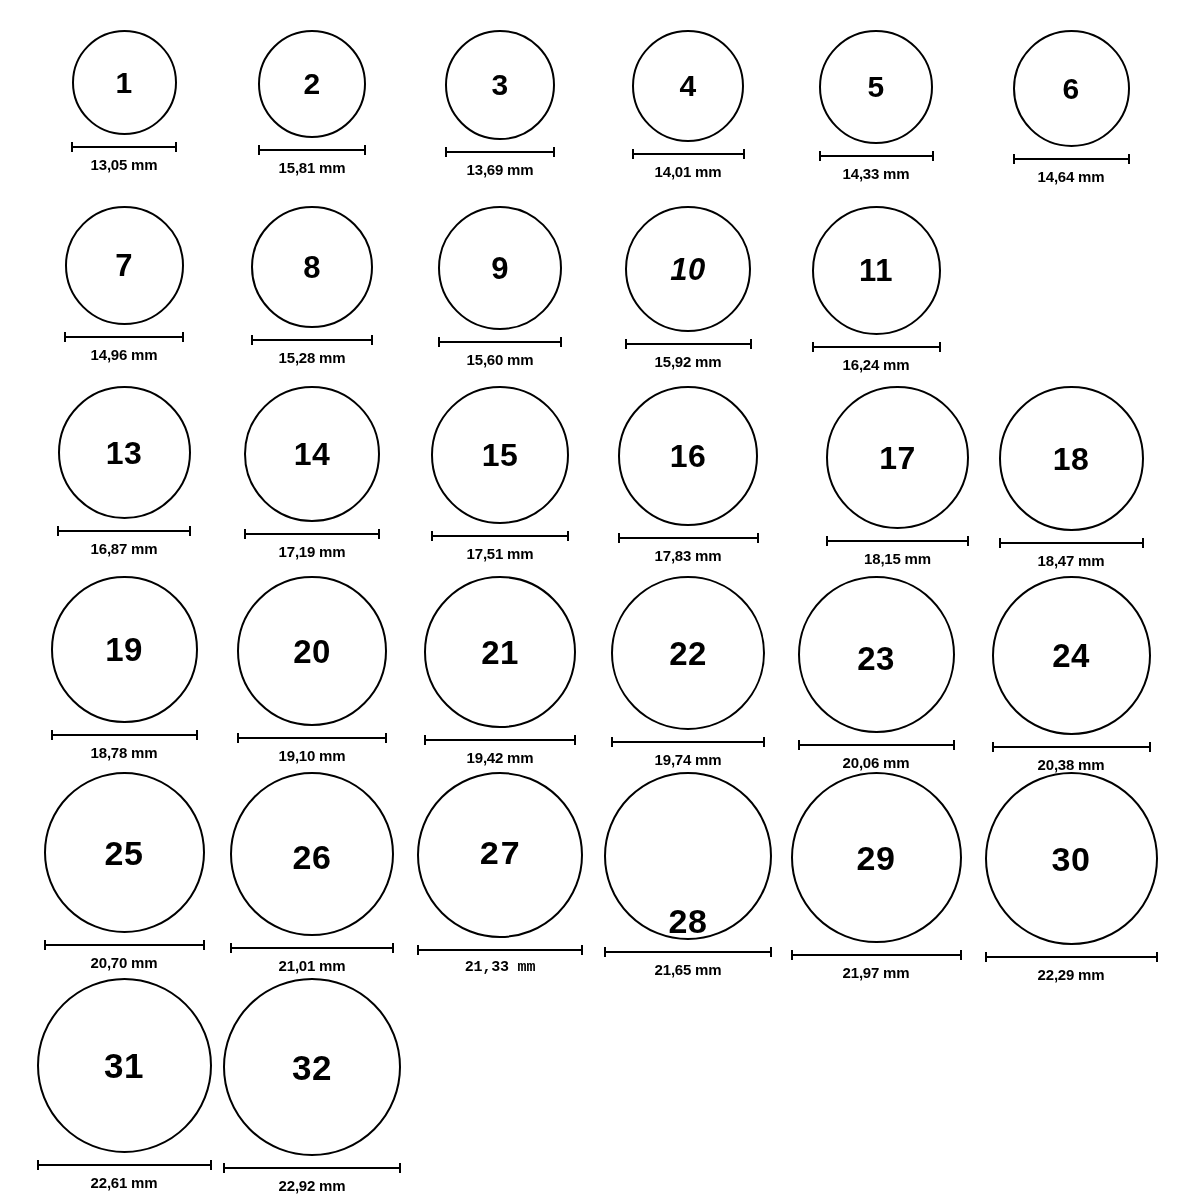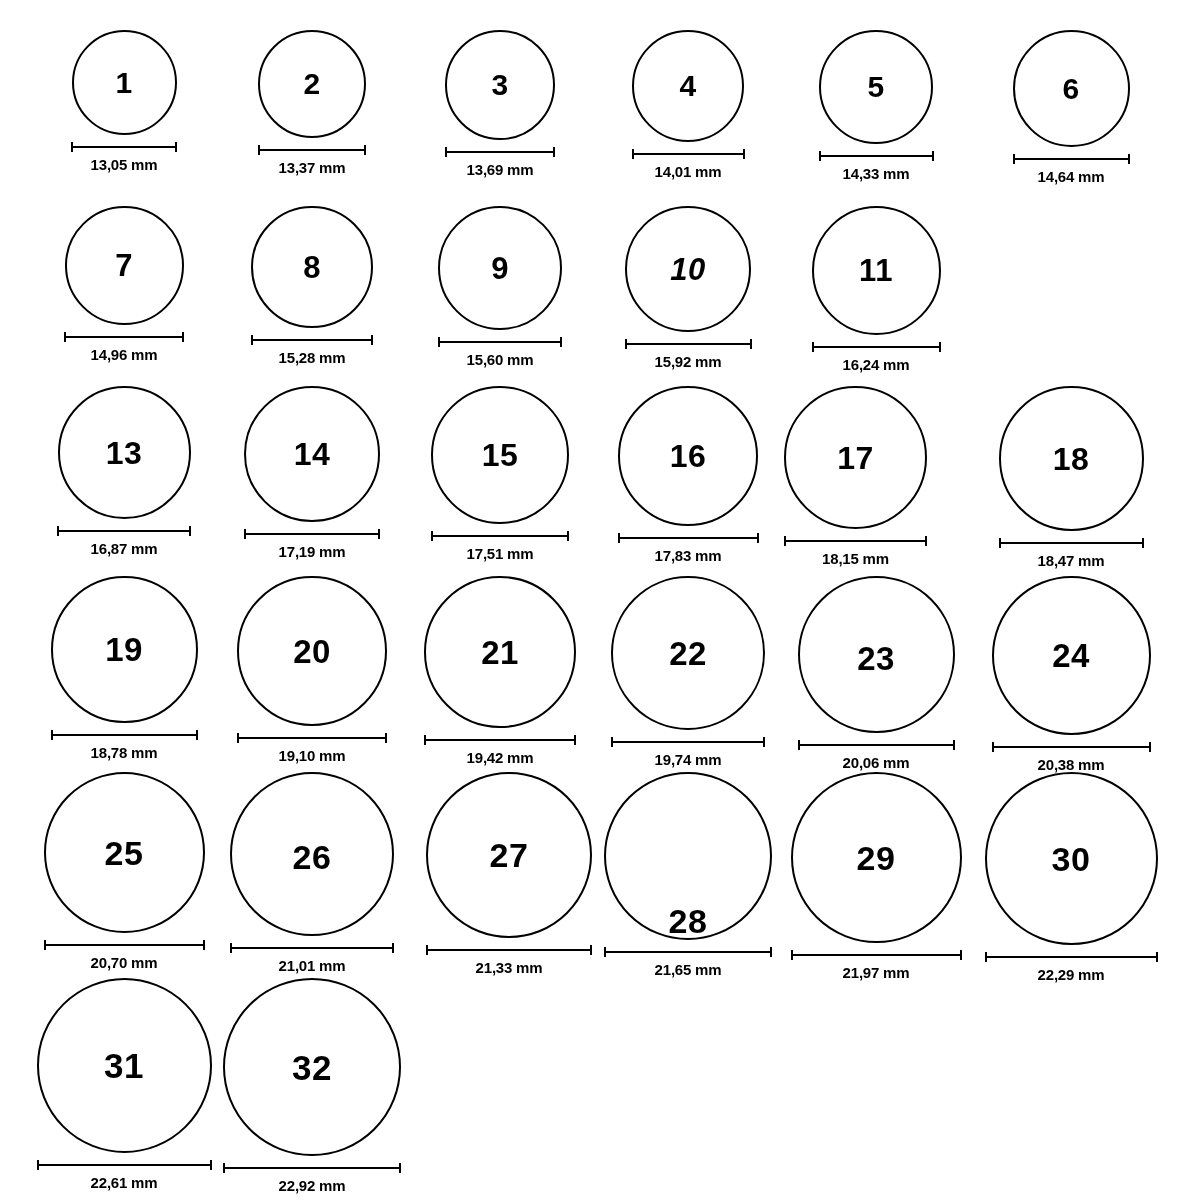--- a/index.html
+++ b/index.html
@@ -89,21 +89,21 @@
     </div>
     <div class="size-cell" style="left: 248px; top: 30px; width: 128px;">
       <div class="ring" style="width: 108px; height: 108px;">
         <span class="ring-number" style="font-size: 30px;">2</span>
       </div>
       <div class="measure" style="width: 108px;">
         <div class="measure-bar"></div>
         <div class="measure-cap left"></div>
         <div class="measure-cap right"></div>
       </div>
-      <div class="measure-label">13,37 mm</div>
+      <div class="measure-label">15,81 mm</div>
     </div>
     <div class="size-cell" style="left: 435px; top: 30px; width: 130px;">
       <div class="ring" style="width: 110px; height: 110px;">
         <span class="ring-number" style="font-size: 30px;">3</span>
       </div>
       <div class="measure" style="width: 110px;">
         <div class="measure-bar"></div>
         <div class="measure-cap left"></div>
         <div class="measure-cap right"></div>
       </div>
@@ -234,21 +234,21 @@
       <div class="ring" style="width: 140px; height: 140px;">
         <span class="ring-number" style="font-size: 32px;">16</span>
       </div>
       <div class="measure" style="width: 141px;">
         <div class="measure-bar"></div>
         <div class="measure-cap left"></div>
         <div class="measure-cap right"></div>
       </div>
       <div class="measure-label">17,83 mm</div>
     </div>
-    <div class="size-cell" style="left: 774px; top: 386px; width: 163px;">
+    <div class="size-cell" style="left: 816px; top: 386px; width: 163px;">
       <div class="ring" style="width: 143px; height: 143px;">
         <span class="ring-number" style="font-size: 32px;">17</span>
       </div>
       <div class="measure" style="width: 143px;">
         <div class="measure-bar"></div>
         <div class="measure-cap left"></div>
         <div class="measure-cap right"></div>
       </div>
       <div class="measure-label">18,15 mm</div>
     </div>
@@ -344,21 +344,21 @@
       <div class="ring" style="width: 164px; height: 164px;">
         <span class="ring-number" style="font-size: 34px; margin-top: 6px;">26</span>
       </div>
       <div class="measure" style="width: 164px;">
         <div class="measure-bar"></div>
         <div class="measure-cap left"></div>
         <div class="measure-cap right"></div>
       </div>
       <div class="measure-label">21,01 mm</div>
     </div>
-    <div class="size-cell" style="left: 416px; top: 772px; width: 186px;">
+    <div class="size-cell" style="left: 407px; top: 772px; width: 186px; font-family: Liberation Mono, monospace;">
       <div class="ring" style="width: 166px; height: 166px;">
         <span class="ring-number" style="font-size: 34px;">27</span>
       </div>
       <div class="measure" style="width: 166px;">
         <div class="measure-bar"></div>
         <div class="measure-cap left"></div>
         <div class="measure-cap right"></div>
       </div>
       <div class="measure-label">21,33 mm</div>
     </div>

